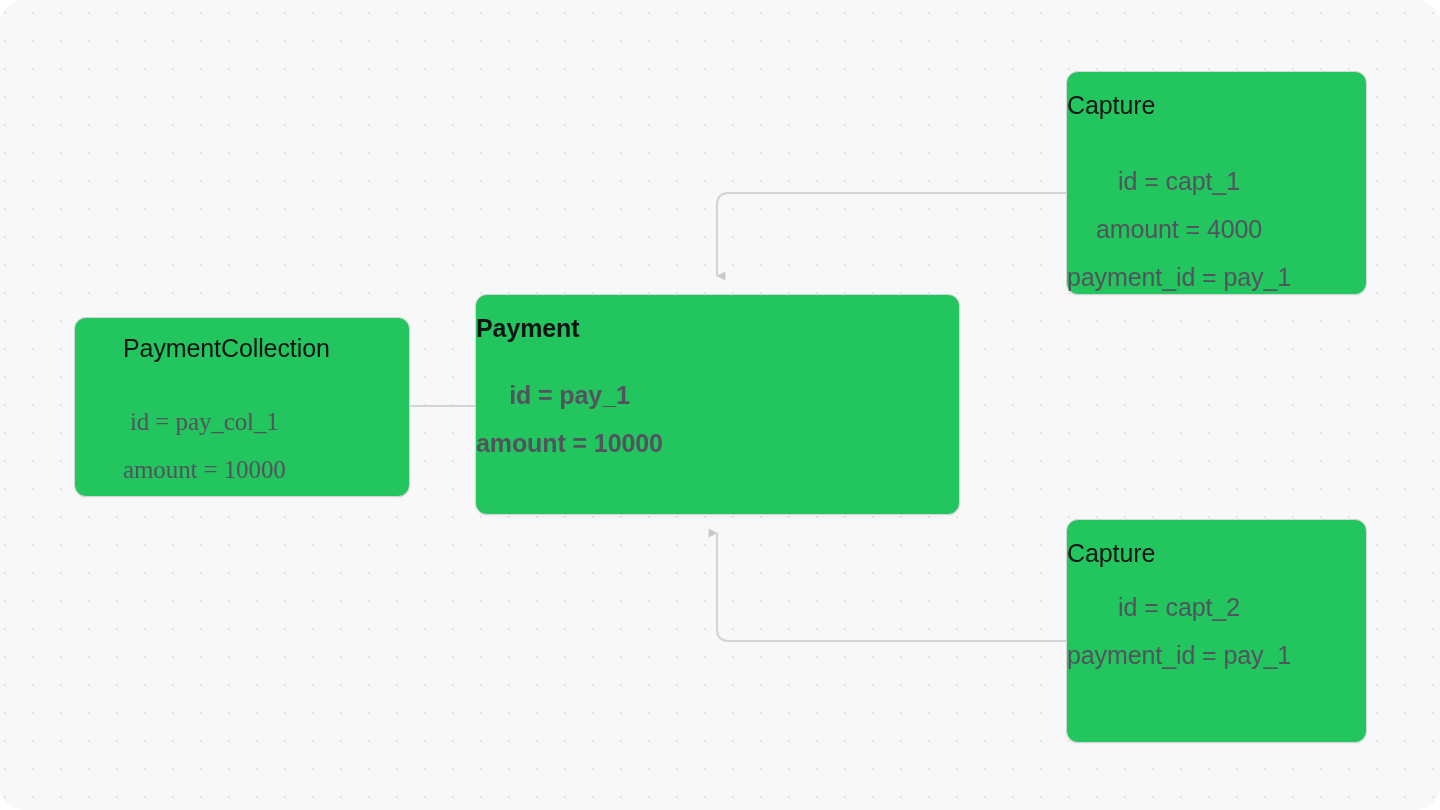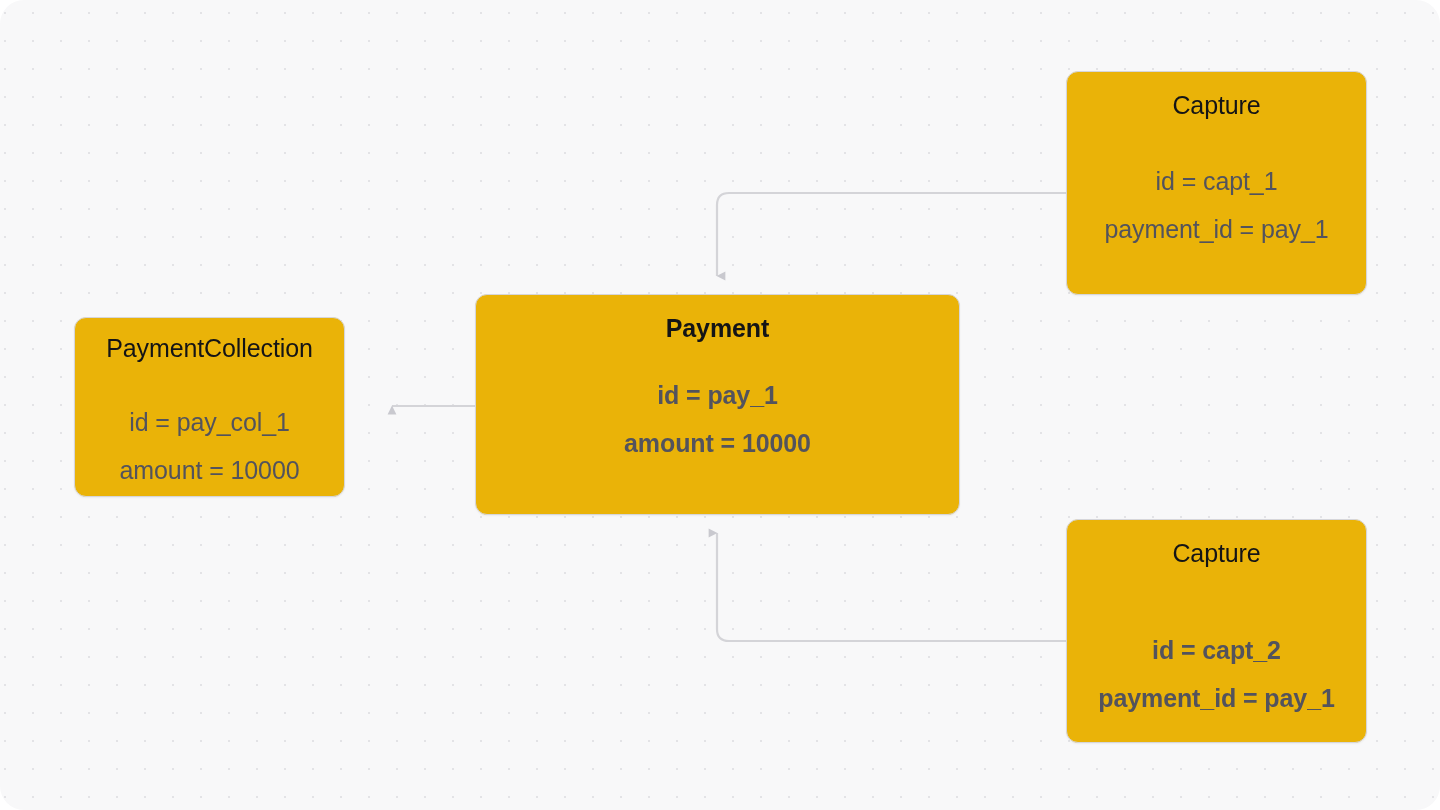--- a/index.html
+++ b/index.html
@@ -38,27 +38,27 @@
     inset: 0;
     width: 1440px;
     height: 810px;
     pointer-events: none;
   }
 
   
   .node {
     position: absolute;
     box-sizing: border-box;
-    background: #eab308;
+    background: #22c55e;
     border: 1.5px solid #d6d6da;
     border-radius: 12px;
     box-shadow: 0 1px 2px rgba(24, 24, 27, 0.05);
     display: flex;
     flex-direction: column;
-    align-items: center;
+    align-items: flex-start;
     z-index: 5;
   }
 
   .node-title {
     color: #141416;
     font-size: 25px;
     line-height: 30px;
     letter-spacing: -0.1px;
     white-space: nowrap;
   }
@@ -83,30 +83,31 @@
   #node-capture-1 .node-body { margin-top: 41px; }
 
   #node-payment {
     left: 475px; top: 294px; width: 485px; height: 221px;
     padding-top: 18px;
     font-weight: bold;
   }
   #node-payment .node-body { margin-top: 32px; }
 
   #node-payment-collection {
-    left: 74px; top: 317px; width: 271px; height: 180px;
+    left: 74px; top: 317px; width: 336px; height: 180px;
     padding-top: 15px;
+    padding-left: 48px;
   }
-  #node-payment-collection .node-body { margin-top: 39px; }
+  #node-payment-collection .node-body { margin-top: 39px; font-family: Liberation Serif, serif; }
 
   #node-capture-2 {
     left: 1066px; top: 519px; width: 301px; height: 224px;
     padding-top: 18px;
   }
-  #node-capture-2 .node-body { margin-top: 62px; font-weight: bold; }
+  #node-capture-2 .node-body { margin-top: 19px; }
 </style>
 </head>
 <body>
 
 <div id="flow-canvas">
 
   <div id="dot-grid"></div>
 
   <svg id="edge-layer" viewBox="0 0 1440 810" xmlns="http://www.w3.org/2000/svg">
     <defs>
@@ -125,20 +126,21 @@
 
     <path d="M475,406 L392,406" fill="none" stroke="#d4d4d8" stroke-width="2.2" stroke-linecap="butt" marker-end="url(#arrow-left)"></path>
 
     <path d="M1066,641 L729,641 Q717,641 717,629 L717,533" fill="none" stroke="#d4d4d8" stroke-width="2.2" stroke-linecap="butt" marker-end="url(#arrow-up)"></path>
   </svg>
 
   <div class="node" id="node-capture-1">
     <div class="node-title">Capture</div>
     <div class="node-body">
       <span>id = capt_1</span>
+      <span>amount = 4000</span>
       <span>payment_id = pay_1</span>
     </div>
   </div>
 
   <div class="node" id="node-payment">
     <div class="node-title">Payment</div>
     <div class="node-body">
       <span>id = pay_1</span>
       <span>amount = 10000</span>
     </div>

